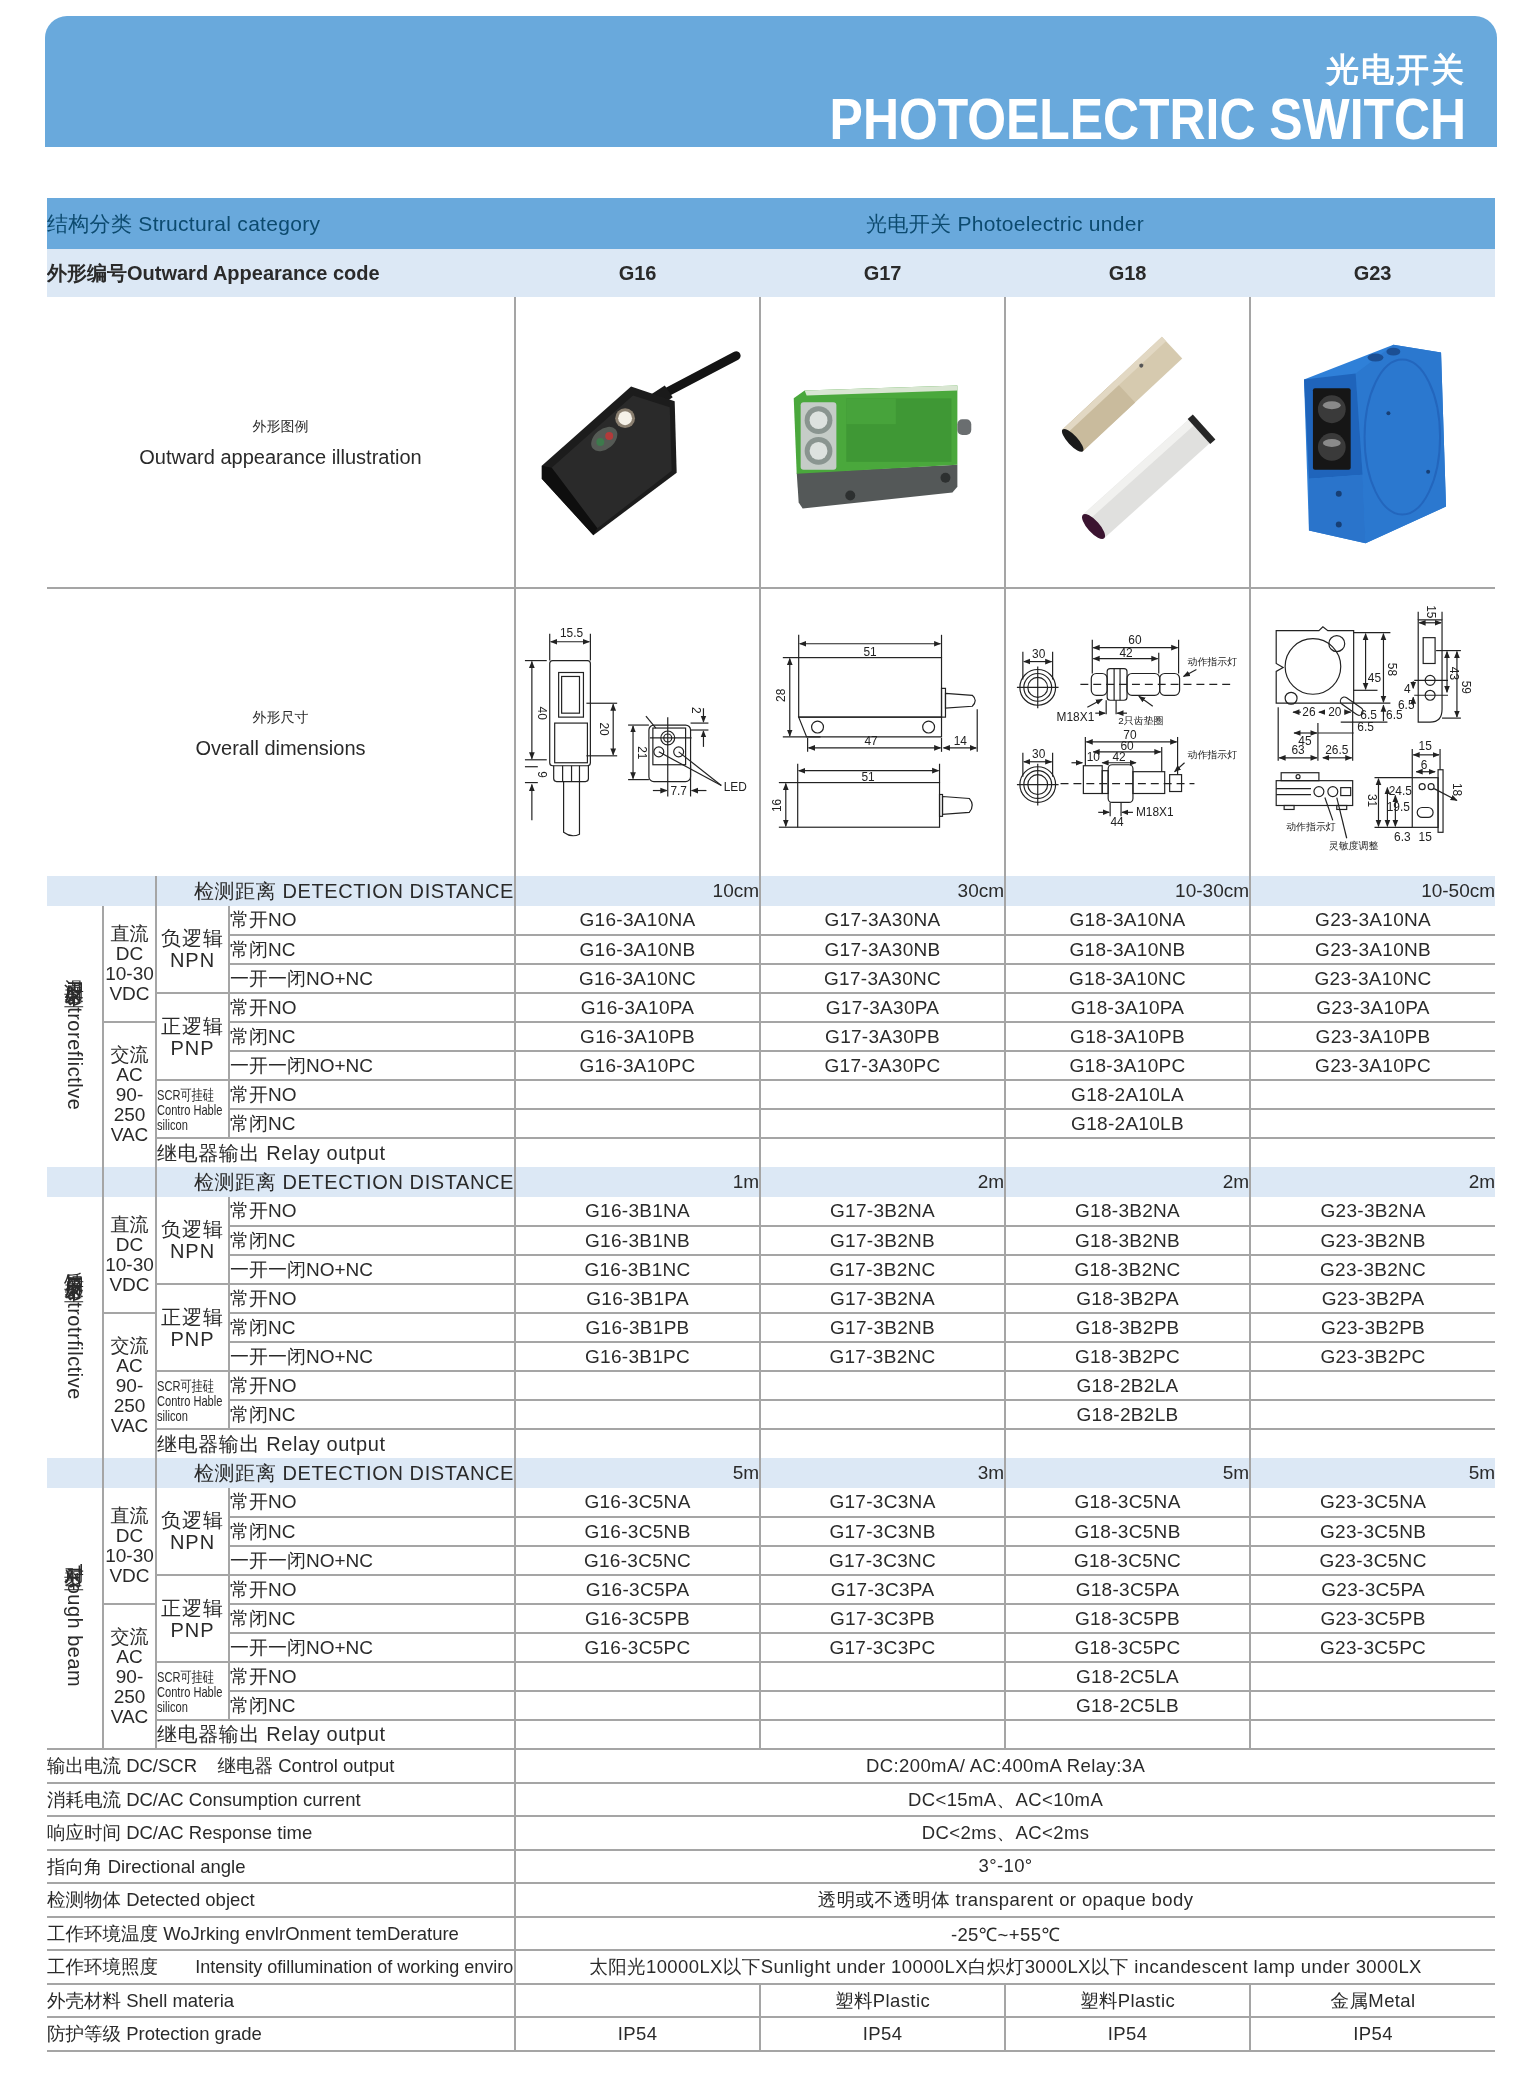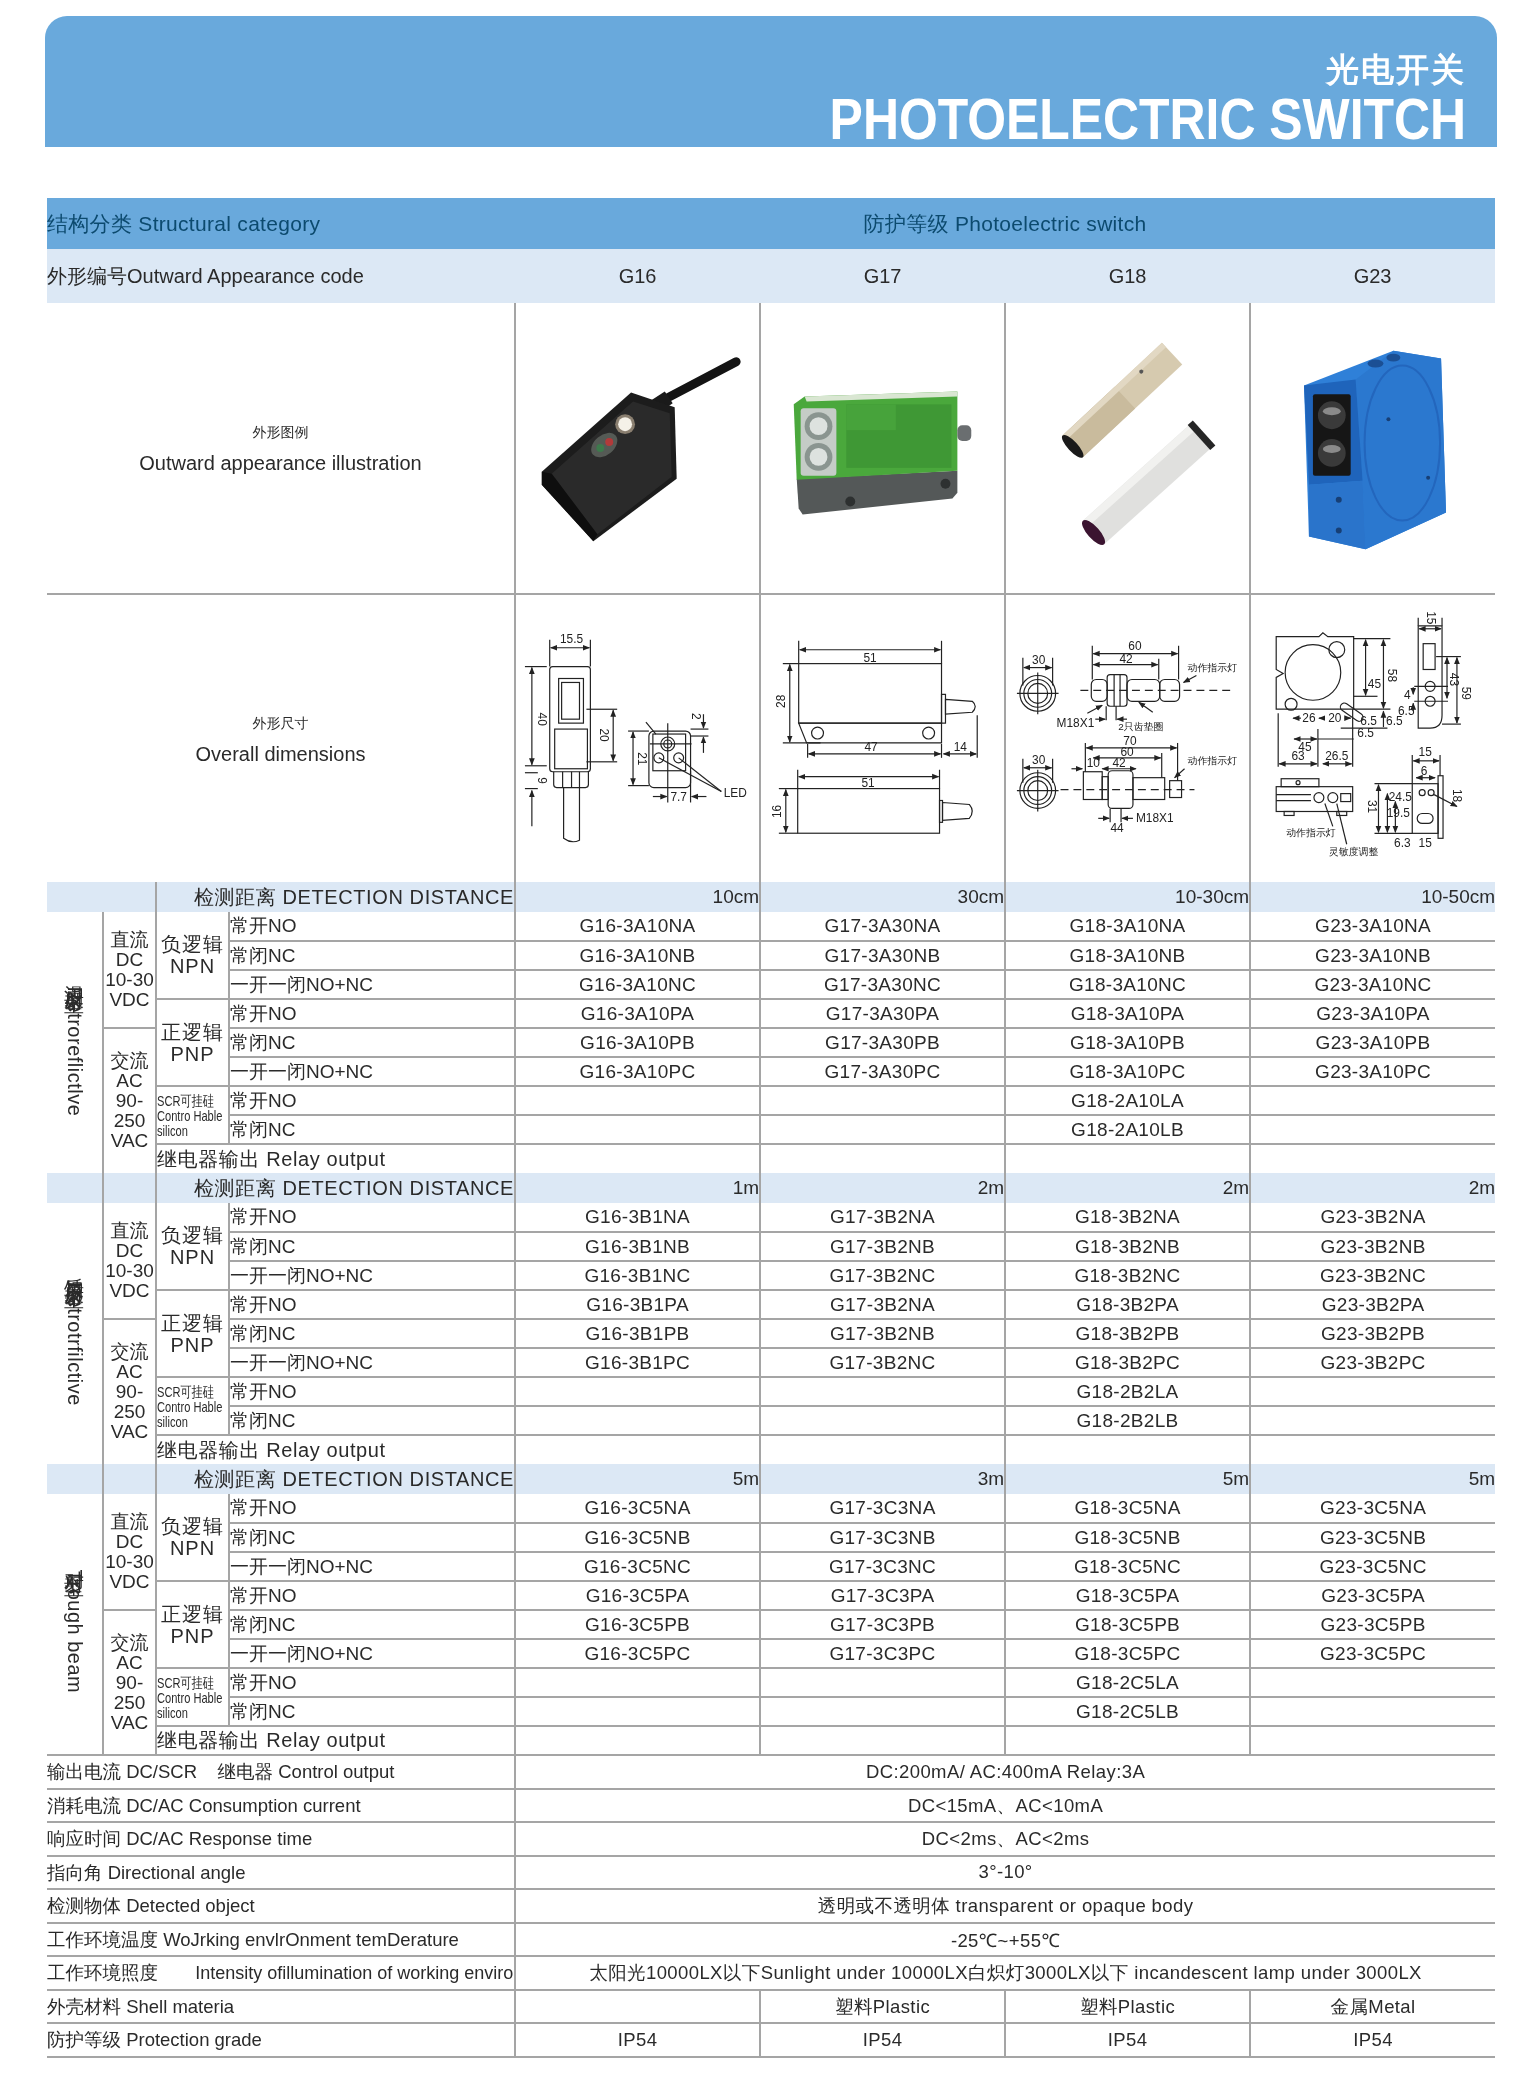--- a/index.html
+++ b/index.html
@@ -15,21 +15,21 @@
   table.spec { position:absolute; left:47px; top:198px; width:1448px; border-collapse:collapse;
                table-layout:fixed; }
   table.spec td { padding:0; vertical-align:middle; white-space:nowrap; overflow:hidden; }
   .g { border-left:2px solid #a5a5a5; }
   .b { border-bottom:2px solid #a5a5a5; }
   .t { border-top:2px solid #a5a5a5; }
   .c { text-align:center; }
   .lb { background:#dce8f5;text-align:right; }
 
   tr.hdr { height:51px; }
-  tr.code { height:54px; }
+  tr.code { height:48px;font-weight:bold; }
   tr.illus { height:291px; }
   tr.dims { height:288px; }
   tr.det { height:30px; }
   tr.dr { height:29px; }
   tr.sp { height:33.5px; }
 
   tr.hdr td { background:#69a9dc; color:#0c4a6e; font-size:21px; letter-spacing:.3px; }
   .hdr-label { padding-left:15px; }
   .hdr-value { text-align:center; padding-right:46px; }
   tr.code td { background:#dce8f5; font-size:20px; }
@@ -94,21 +94,21 @@
       <col style="width:286px">
     <col style="width:245px">
       <col style="width:245px">
       <col style="width:245px">
       <col style="width:245px">
   </colgroup>
 
   <tbody>
       <tr class="hdr">
     <td colspan="4" class="hdr-label">结构分类 Structural category</td>
-    <td colspan="4" class="hdr-value">防护等级 Photoelectric switch</td>
+    <td colspan="4" class="hdr-value">光电开关 Photoelectric under</td>
   </tr>
 
   <tr class="code">
     <td colspan="4" class="code-label">外形编号Outward Appearance code</td>
     <td class="c">G16</td>
     <td class="c">G17</td>
     <td class="c">G18</td>
     <td class="c">G23</td>
   </tr>
 

